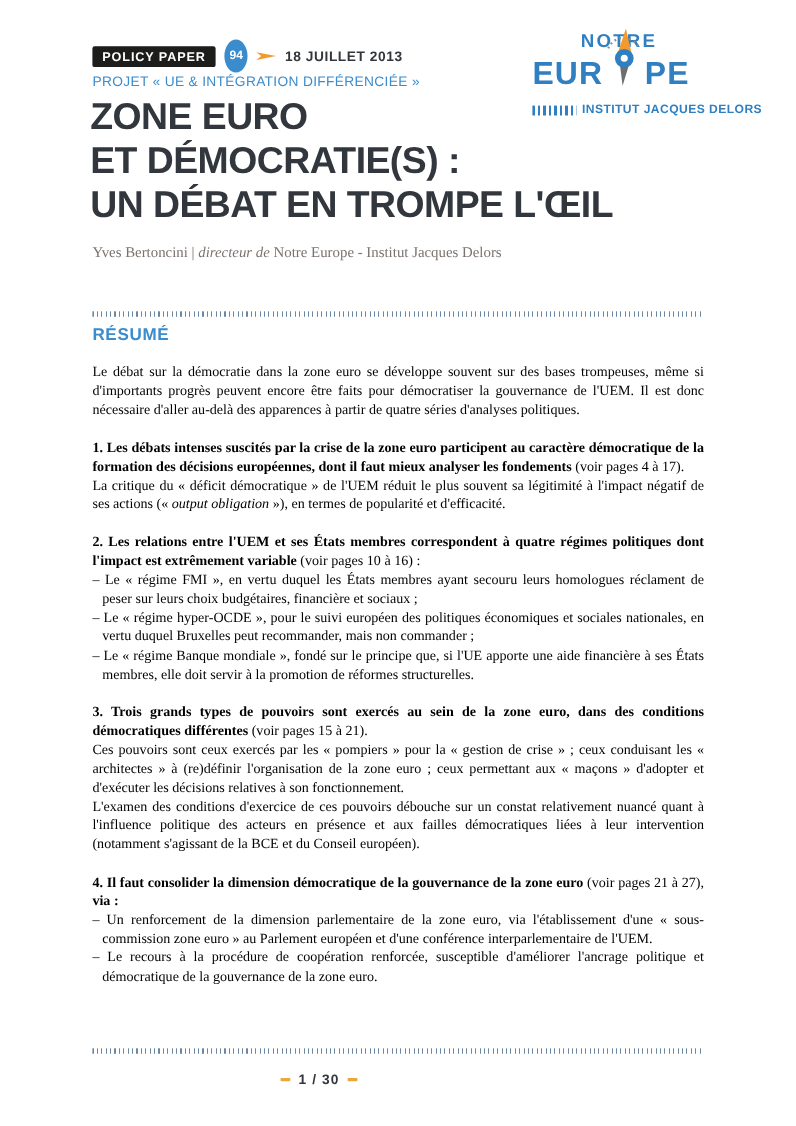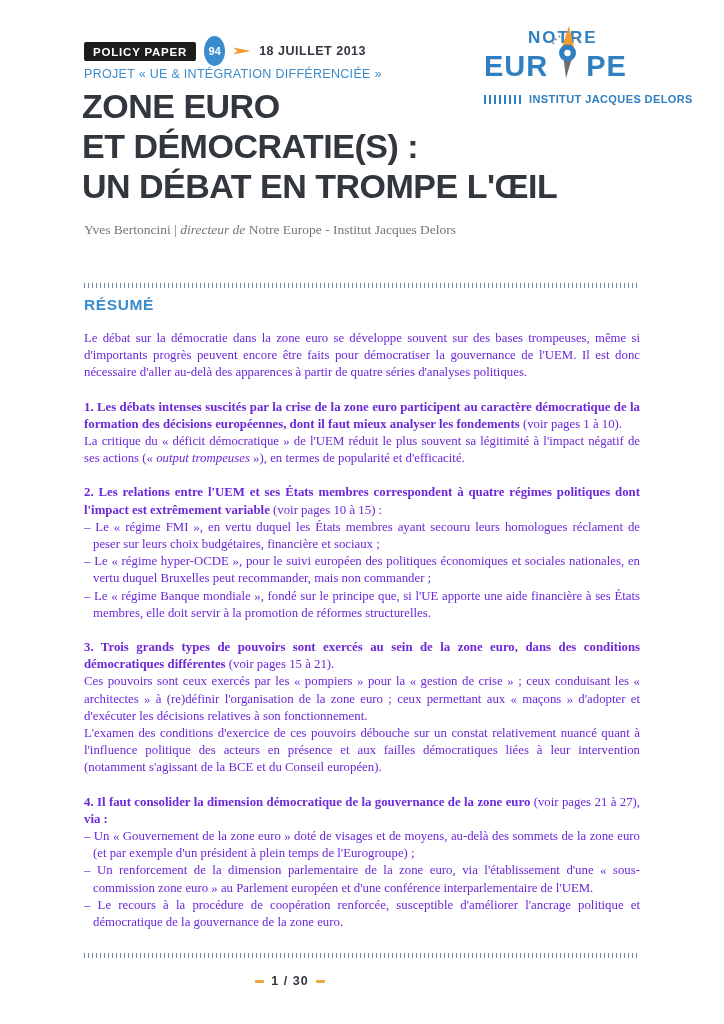--- a/index.html
+++ b/index.html
@@ -49,21 +49,21 @@
   .hatch-sep{
     left:84px;width:556px;height:5px;
     background:repeating-linear-gradient(90deg,#6d87a3 0 1px,transparent 1px 4px);
   }
   .sep-top{top:283px;}
   .sep-bottom{top:953px;}
 
   
   .resume-heading{top:296px;left:84px;color:#3a8ccd;font-weight:700;font-size:15.5px;letter-spacing:.6px;}
   .resume-body{
-    top:330px;left:84px;width:556px;color:#6d28d9;
+    top:330px;left:84px;width:556px;color:#000000;
     font-family:"Liberation Serif",serif;font-size:12.8px;line-height:17.2px;
   }
   .blk{margin:0;text-align:justify;}
   .blk.lead{margin-top:17px;}
   .blk.bullet{padding-left:9px;text-indent:-9px;}
   .rb{font-weight:700;}
   .ri{font-style:italic;}
 
   
   .footer{top:974px;left:0;width:580px;display:flex;align-items:center;justify-content:center;gap:7px;}
@@ -118,31 +118,30 @@
     <span class="logo-hatch"></span>
     <span>INSTITUT JACQUES DELORS</span>
   </div>
 </div>
 
 <div class="abs hatch-sep sep-top"></div>
 
 <div class="abs resume-heading">RÉSUMÉ</div>
 <div class="abs resume-body">
     <p class="blk intro"><span>Le débat sur la démocratie dans la zone euro se développe souvent sur des bases trompeuses, même si d'importants progrès peuvent encore être faits pour démocratiser la gouvernance de l'UEM. Il est donc nécessaire d'aller au-delà des apparences à partir de quatre séries d'analyses politiques.</span></p>
-    <p class="blk lead"><span class="rb">1. Les débats intenses suscités par la crise de la zone euro participent au caractère démocratique de la formation des décisions européennes, dont il faut mieux analyser les fondements</span><span> (voir pages 1 à 10).</span></p>
-    <p class="blk body"><span>La critique du « déficit démocratique » de l'UEM réduit le plus souvent sa légitimité à l'impact négatif de ses actions (« </span><span class="ri">output trompeuses</span><span> »), en termes de popularité et d'efficacité.</span></p>
-    <p class="blk lead"><span class="rb">2. Les relations entre l'UEM et ses États membres correspondent à quatre régimes politiques dont l'impact est extrêmement variable</span><span> (voir pages 10 à 15) :</span></p>
+    <p class="blk lead"><span class="rb">1. Les débats intenses suscités par la crise de la zone euro participent au caractère démocratique de la formation des décisions européennes, dont il faut mieux analyser les fondements</span><span> (voir pages 4 à 17).</span></p>
+    <p class="blk body"><span>La critique du « déficit démocratique » de l'UEM réduit le plus souvent sa légitimité à l'impact négatif de ses actions (« </span><span class="ri">output obligation</span><span> »), en termes de popularité et d'efficacité.</span></p>
+    <p class="blk lead"><span class="rb">2. Les relations entre l'UEM et ses États membres correspondent à quatre régimes politiques dont l'impact est extrêmement variable</span><span> (voir pages 10 à 16) :</span></p>
     <p class="blk bullet"><span>– Le « régime FMI », en vertu duquel les États membres ayant secouru leurs homologues réclament de peser sur leurs choix budgétaires, financière et sociaux ;</span></p>
     <p class="blk bullet"><span>– Le « régime hyper-OCDE », pour le suivi européen des politiques économiques et sociales nationales, en vertu duquel Bruxelles peut recommander, mais non commander ;</span></p>
     <p class="blk bullet"><span>– Le « régime Banque mondiale », fondé sur le principe que, si l'UE apporte une aide financière à ses États membres, elle doit servir à la promotion de réformes structurelles.</span></p>
     <p class="blk lead"><span class="rb">3. Trois grands types de pouvoirs sont exercés au sein de la zone euro, dans des conditions démocratiques différentes</span><span> (voir pages 15 à 21).</span></p>
     <p class="blk body"><span>Ces pouvoirs sont ceux exercés par les « pompiers » pour la « gestion de crise » ; ceux conduisant les « architectes » à (re)définir l'organisation de la zone euro ; ceux permettant aux « maçons » d'adopter et d'exécuter les décisions relatives à son fonctionnement.</span></p>
     <p class="blk body"><span>L'examen des conditions d'exercice de ces pouvoirs débouche sur un constat relativement nuancé quant à l'influence politique des acteurs en présence et aux failles démocratiques liées à leur intervention (notamment s'agissant de la BCE et du Conseil européen).</span></p>
     <p class="blk lead"><span class="rb">4. Il faut consolider la dimension démocratique de la gouvernance de la zone euro</span><span> (voir pages 21 à 27), </span><span class="rb">via :</span></p>
-    <p class="blk bullet"><span>– Un « Gouvernement de la zone euro » doté de visages et de moyens, au-delà des sommets de la zone euro (et par exemple d'un président à plein temps de l'Eurogroupe) ;</span></p>
     <p class="blk bullet"><span>– Un renforcement de la dimension parlementaire de la zone euro, via l'établissement d'une « sous-commission zone euro » au Parlement européen et d'une conférence interparlementaire de l'UEM.</span></p>
     <p class="blk bullet"><span>– Le recours à la procédure de coopération renforcée, susceptible d'améliorer l'ancrage politique et démocratique de la gouvernance de la zone euro.</span></p>
   </div>
 
 <div class="abs hatch-sep sep-bottom"></div>
 
 <div class="abs footer">
   <span class="footer-dash"></span>
   <span class="footer-page">1 / 30</span>
   <span class="footer-dash"></span>

